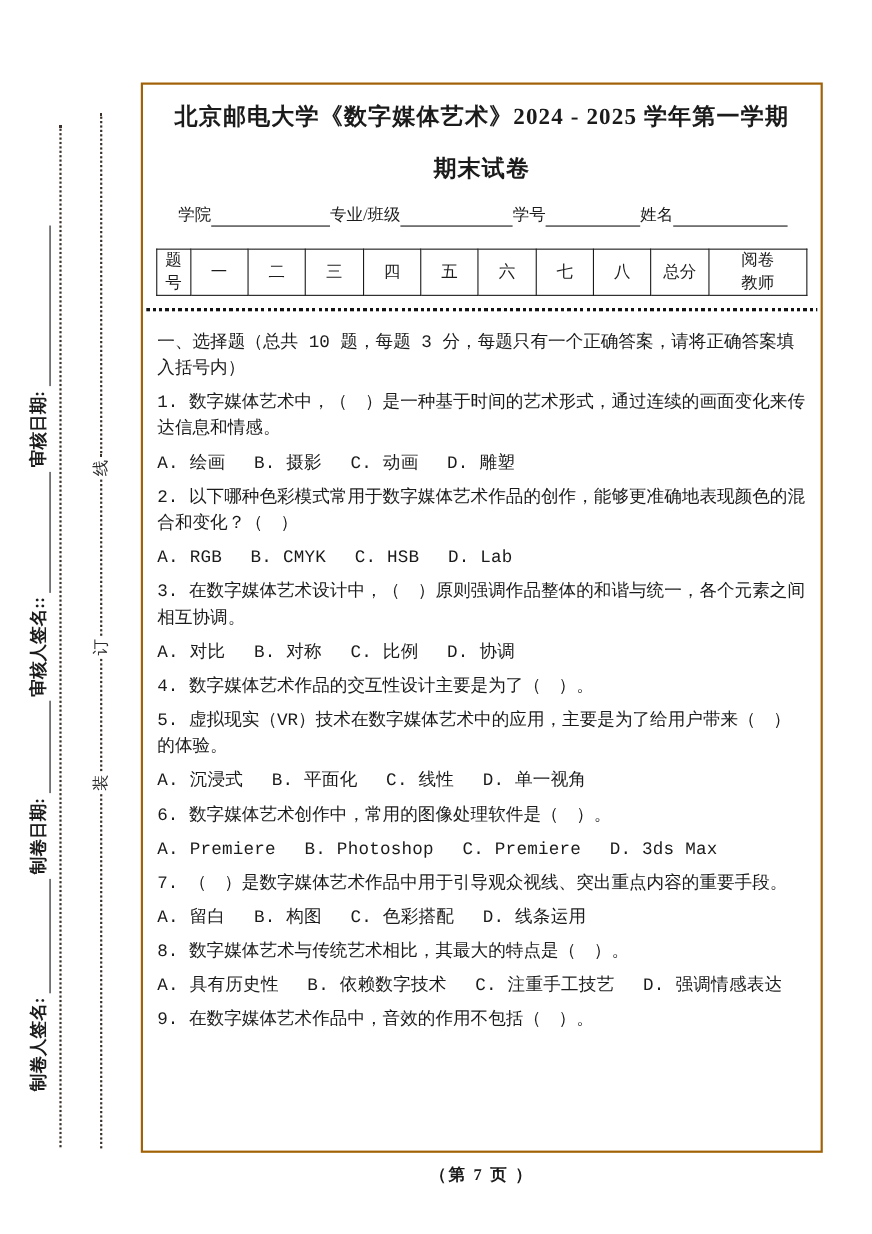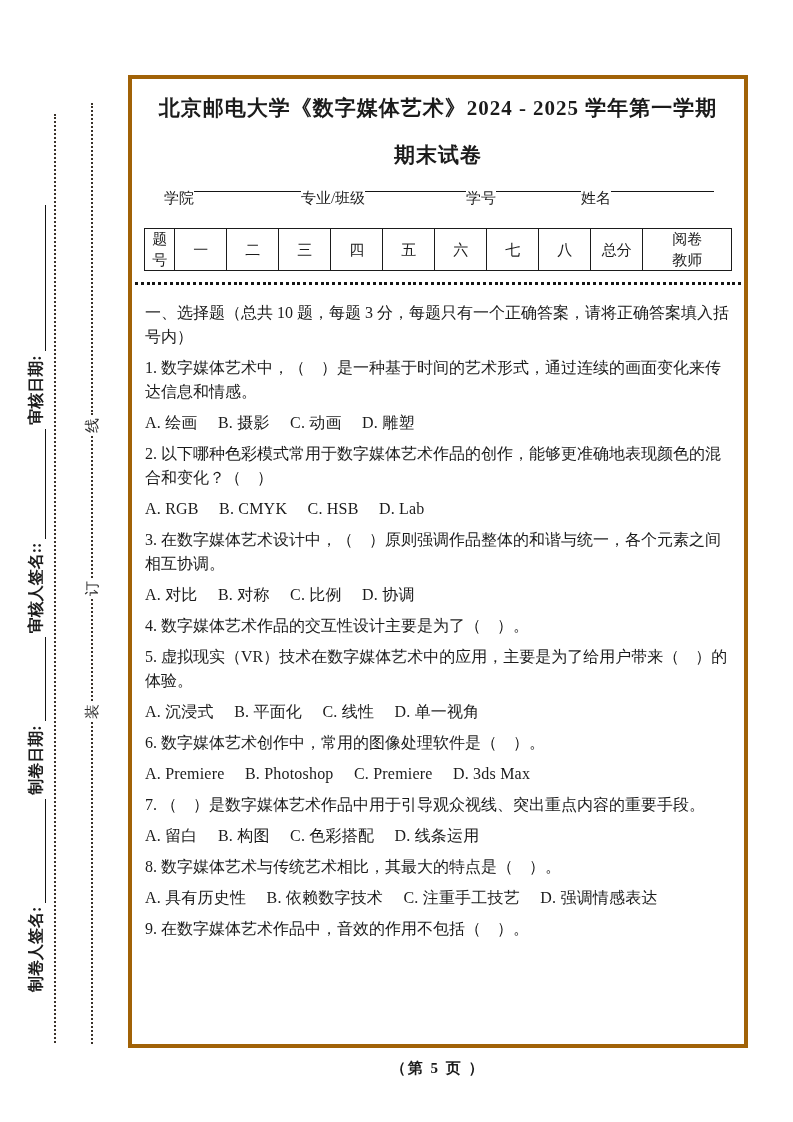--- a/index.html
+++ b/index.html
@@ -31,29 +31,29 @@
     font-size:15px; color:#2a2a2a; padding:0 3px; line-height:22px;
   }
   .vdots {
     position:absolute; left:54px; top:114px; height:929px; width:0;
     border-left:2.5px dotted #3a322a;
   }
 
   
   .exam-box {
     position:absolute; left:128px; top:75px; width:620px; height:973px;
-    border:4px solid #a16207; padding:4px 12px 0 12px; background:#fff;
+    border:2px solid #a16207; padding:4px 12px 0 12px; background:#fff;
   }
   .exam-title {
     font-family:"Liberation Serif","DejaVu Serif",serif;
     font-weight:600; font-size:21px; letter-spacing:1px;
     text-align:center; line-height:47px; margin:2px 6px 0 6px;
   }
   .fields-row {
-    display:flex; margin:10px 18px 0 20px;
+    display:flex; align-items:flex-end; margin:10px 18px 0 20px;
     font-size:15px; line-height:19px;
     font-family:"Liberation Serif","DejaVu Serif",serif;
   }
   .f-label { white-space:nowrap; }
   .f-line { height:3px; border-bottom:1.5px solid #151515; }
 
   table.score-table {
     width:100%; margin-top:20px; border-collapse:collapse;
     font-family:Liberation Sans, sans-serif;
     font-size:15px; table-layout:fixed;
@@ -67,21 +67,21 @@
   col.c-qnum { width:5.1%; } col.c-n { width:8.75%; }
   col.c-total { width:8.75%; } col.c-teacher { width:14.9%; }
 
   .perforation {
     height:3.4px; margin:11px -9px 0 -9px;
     background:repeating-linear-gradient(90deg,#141414 0 3px,transparent 3px 5.8px);
   }
 
   .content { margin-top:16px; padding:0 1px; }
   .content p { margin:0 0 7px 0; line-height:24px; font-size:16px;
-    font-family:Liberation Serif, serif; }
+    font-family:Liberation Mono, monospace; }
   .q-opts { letter-spacing:0.2px; }
 
   .page-footer {
     position:absolute; left:128px; top:1059px; width:620px; text-align:center;
     font-family:"Liberation Serif","DejaVu Serif",serif;
     font-weight:700; font-size:15px; letter-spacing:2px;
   }
 </style>
 </head>
 <body>
@@ -183,15 +183,15 @@
       <p>7. （　）是数字媒体艺术作品中用于引导观众视线、突出重点内容的重要手段。</p>
       <p class="q-opts">A. 留白　 B. 构图　 C. 色彩搭配　 D. 线条运用</p>
 
       <p>8. 数字媒体艺术与传统艺术相比，其最大的特点是（　）。</p>
       <p class="q-opts">A. 具有历史性　 B. 依赖数字技术　 C. 注重手工技艺　 D. 强调情感表达</p>
 
       <p>9. 在数字媒体艺术作品中，音效的作用不包括（　）。</p>
     </div>
   </div>
 
-  <div class="page-footer">（第 5 页 ）</div>
+  <div class="page-footer">（第 7 页 ）</div>
 
 </div>
 
 </body></html>

